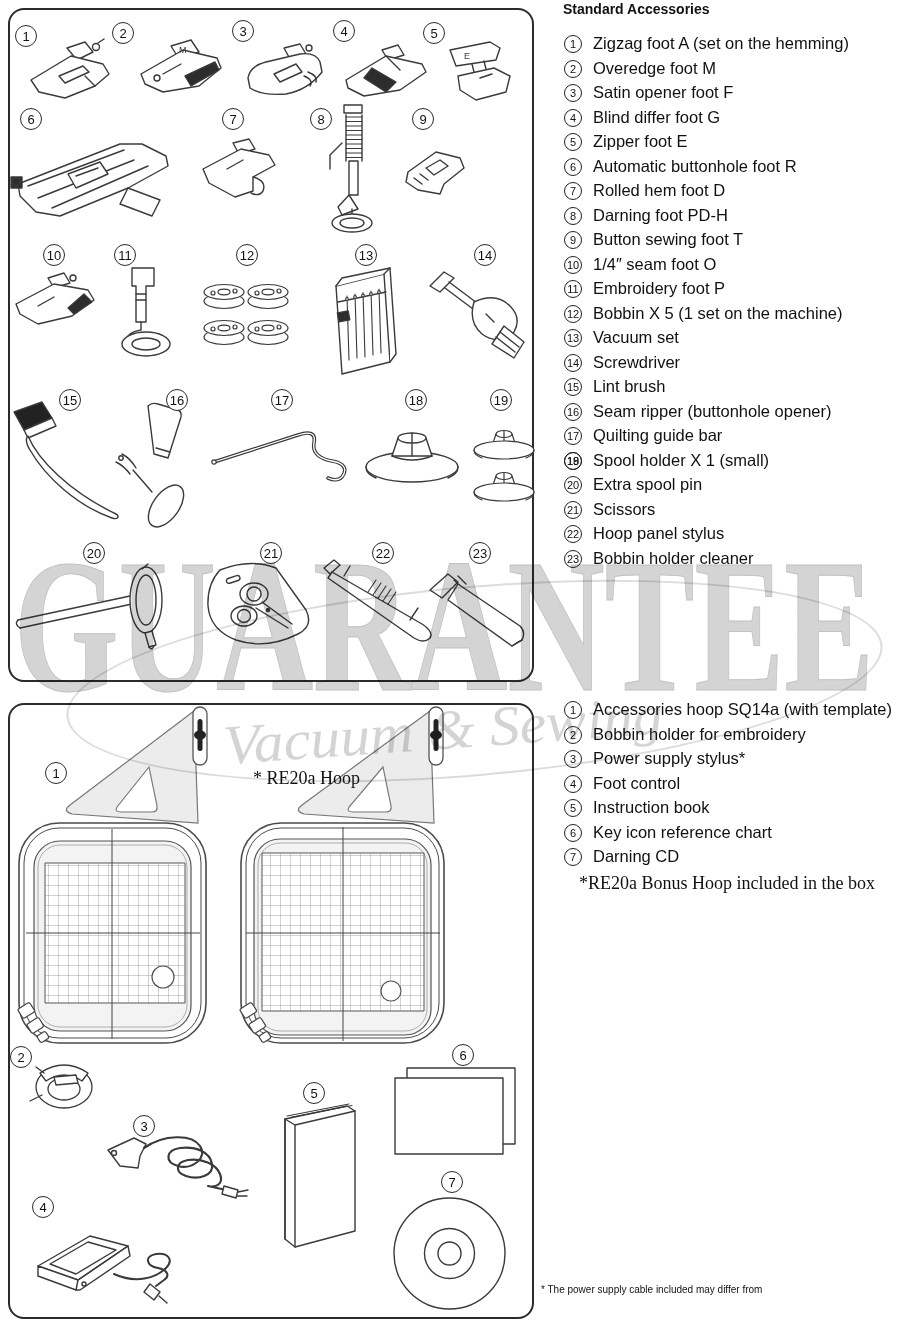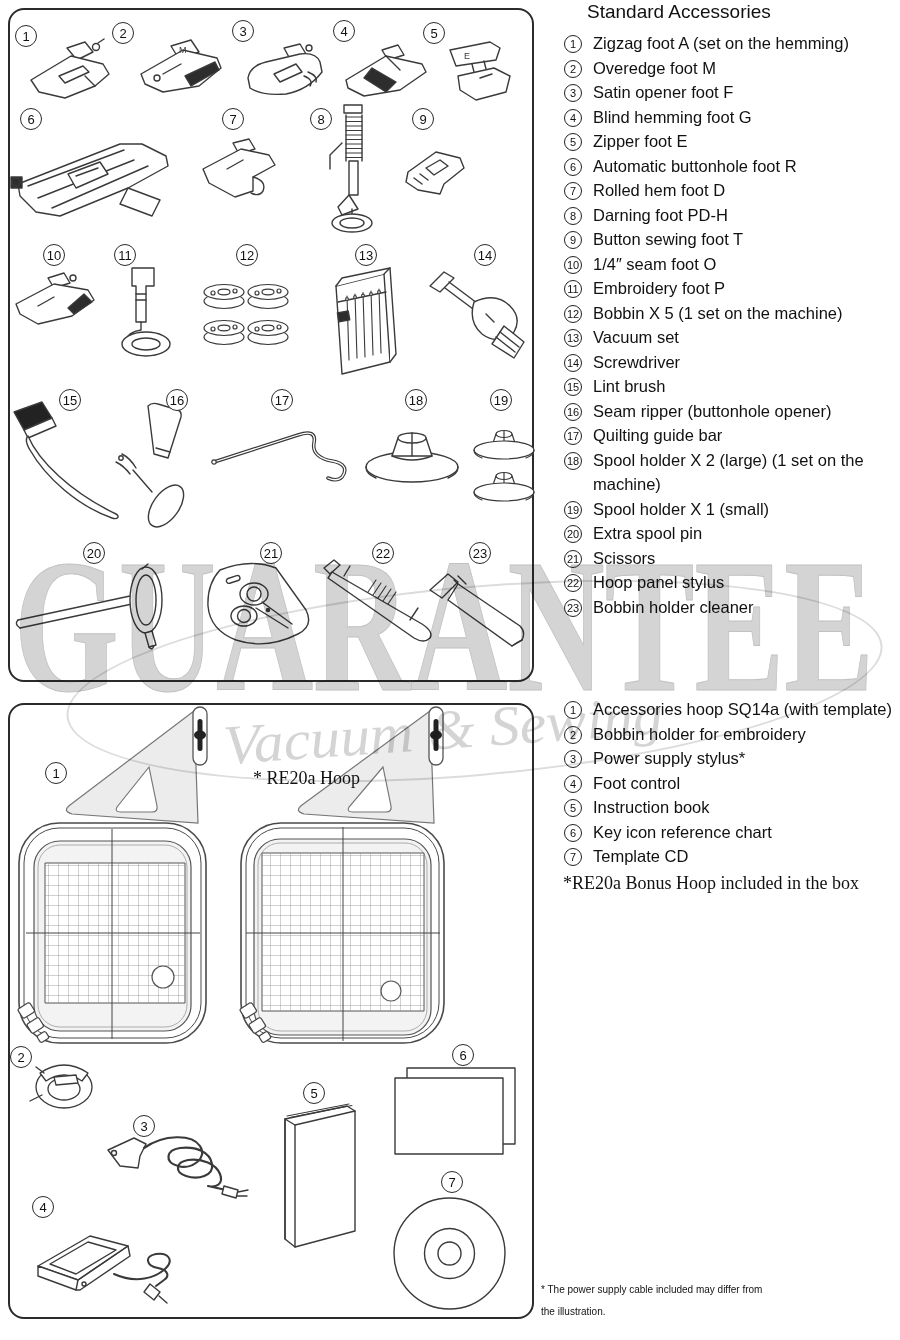--- a/index.html
+++ b/index.html
@@ -8,28 +8,28 @@
   
   .fbox{position:absolute;border:2px solid #2b2b2b;border-radius:16px;background:#fff;z-index:1;}
   
   .art{position:absolute;z-index:2;overflow:visible;}
   .art path,.art rect,.art ellipse,.art circle,.art line{vector-effect:non-scaling-stroke;}
   
   .badge{position:absolute;z-index:4;width:20px;height:20px;border:1.4px solid #2b2b2b;border-radius:50%;
          background:#fff;display:flex;align-items:center;justify-content:center;
          font-size:13px;line-height:1;color:#111;}
   
-  .title{position:absolute;left:563px;top:1px;font-size:19px;font-weight:normal;z-index:3;margin-left:24px;}
+  .title{position:absolute;left:563px;top:1px;font-size:14px;font-weight:bold;z-index:3;}
   .list{position:absolute;width:336px;z-index:3;}
   #list1{left:563px;top:31px;}
   #list2{left:563px;top:697px;}
   .li{position:relative;padding-left:30px;line-height:24.5px;font-size:16.5px;}
   .circ{position:absolute;left:1px;top:4px;width:16px;height:16px;border:1.3px solid #222;
         border-radius:50%;font-size:11px;line-height:16px;text-align:center;background:transparent;}
-  .serifnote{position:absolute;left:563px;top:873px;font-family:"Liberation Serif",serif;
+  .serifnote{position:absolute;left:579px;top:873px;font-family:"Liberation Serif",serif;
              font-size:18px;z-index:3;}
   .hooplabel{position:absolute;left:253px;top:726px;font-family:"Liberation Serif",serif;
              font-size:18px;z-index:3;margin-top:42px;}
   .footnote{position:absolute;left:541px;top:1279px;width:356px;
             font-size:10px;line-height:22px;z-index:3;}
   
   .wm{position:absolute;z-index:50;mix-blend-mode:multiply;pointer-events:none;}
   .wm-ellipse{position:absolute;left:65px;top:586px;width:815px;height:186px;border:2.5px solid #dcdcdc;
               border-radius:50%;transform:rotate(-5deg);z-index:50;mix-blend-mode:multiply;pointer-events:none;}
 </style>
@@ -429,54 +429,53 @@
     </g>
   </svg>
 
   <div class="hooplabel">* RE20a Hoop</div>
 
   <div class="title">Standard Accessories</div>
   <div class="list" id="list1">
       <div class="li"><span class="circ">1</span><span class="txt">Zigzag foot A (set on the hemming)</span></div>
       <div class="li"><span class="circ">2</span><span class="txt">Overedge foot M</span></div>
       <div class="li"><span class="circ">3</span><span class="txt">Satin opener foot F</span></div>
-      <div class="li"><span class="circ">4</span><span class="txt">Blind hemming foot G</span></div>
+      <div class="li"><span class="circ">4</span><span class="txt">Blind differ foot G</span></div>
       <div class="li"><span class="circ">5</span><span class="txt">Zipper foot E</span></div>
       <div class="li"><span class="circ">6</span><span class="txt">Automatic buttonhole foot R</span></div>
       <div class="li"><span class="circ">7</span><span class="txt">Rolled hem foot D</span></div>
       <div class="li"><span class="circ">8</span><span class="txt">Darning foot PD-H</span></div>
       <div class="li"><span class="circ">9</span><span class="txt">Button sewing foot T</span></div>
       <div class="li"><span class="circ">10</span><span class="txt">1/4″ seam foot O</span></div>
       <div class="li"><span class="circ">11</span><span class="txt">Embroidery foot P</span></div>
       <div class="li"><span class="circ">12</span><span class="txt">Bobbin X 5 (1 set on the machine)</span></div>
       <div class="li"><span class="circ">13</span><span class="txt">Vacuum set</span></div>
       <div class="li"><span class="circ">14</span><span class="txt">Screwdriver</span></div>
       <div class="li"><span class="circ">15</span><span class="txt">Lint brush</span></div>
       <div class="li"><span class="circ">16</span><span class="txt">Seam ripper (buttonhole opener)</span></div>
       <div class="li"><span class="circ">17</span><span class="txt">Quilting guide bar</span></div>
-      <div class="li"><span class="circ">18</span><span class="txt">Spool holder X 2 (large) (1 set on the machine)</span></div>
+      <div class="li"><span class="circ">18</span></div>
       <div class="li"><span class="circ">19</span><span class="txt">Spool holder X 1 (small)</span></div>
       <div class="li"><span class="circ">20</span><span class="txt">Extra spool pin</span></div>
       <div class="li"><span class="circ">21</span><span class="txt">Scissors</span></div>
       <div class="li"><span class="circ">22</span><span class="txt">Hoop panel stylus</span></div>
       <div class="li"><span class="circ">23</span><span class="txt">Bobbin holder cleaner</span></div>
     </div>
   <div class="list" id="list2">
       <div class="li"><span class="circ">1</span><span class="txt">Accessories hoop SQ14a (with template)</span></div>
       <div class="li"><span class="circ">2</span><span class="txt">Bobbin holder for embroidery</span></div>
       <div class="li"><span class="circ">3</span><span class="txt">Power supply stylus*</span></div>
       <div class="li"><span class="circ">4</span><span class="txt">Foot control</span></div>
       <div class="li"><span class="circ">5</span><span class="txt">Instruction book</span></div>
       <div class="li"><span class="circ">6</span><span class="txt">Key icon reference chart</span></div>
-      <div class="li"><span class="circ">7</span><span class="txt">Template CD</span></div>
+      <div class="li"><span class="circ">7</span><span class="txt">Darning CD</span></div>
     </div>
   <div class="serifnote">*RE20a Bonus Hoop included in the box</div>
   <div class="footnote">
     <div>* The power supply cable included may differ from</div>
-    <div>the illustration.</div>
   </div>
 
   <svg class="wm" style="left:12px;top:538px;width:872px;height:175px" viewBox="0 0 872 175">
     <text x="2" y="152" font-family="Liberation Serif, serif" font-weight="bold" font-size="190" fill="#d4d4d4" stroke="#c2c2c2" stroke-width="1" textLength="860" lengthAdjust="spacingAndGlyphs">GUARANTEE</text>
   </svg>
   <svg class="wm" style="left:215px;top:680px;width:480px;height:100px" viewBox="0 0 480 100">
     <text x="8" y="68" font-family="Liberation Serif, serif" font-style="italic" font-size="56" fill="#d4d4d4" textLength="440" lengthAdjust="spacingAndGlyphs" transform="rotate(-4 240 50)">Vacuum &amp; Sewing</text>
   </svg>
   <div class="wm-ellipse"></div>
 

